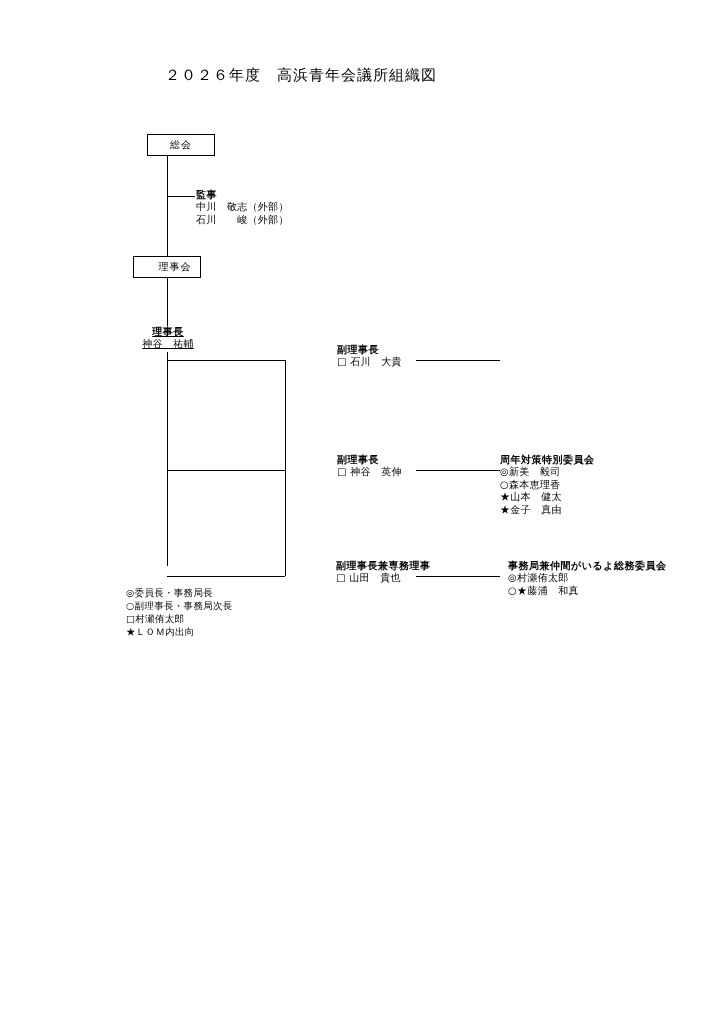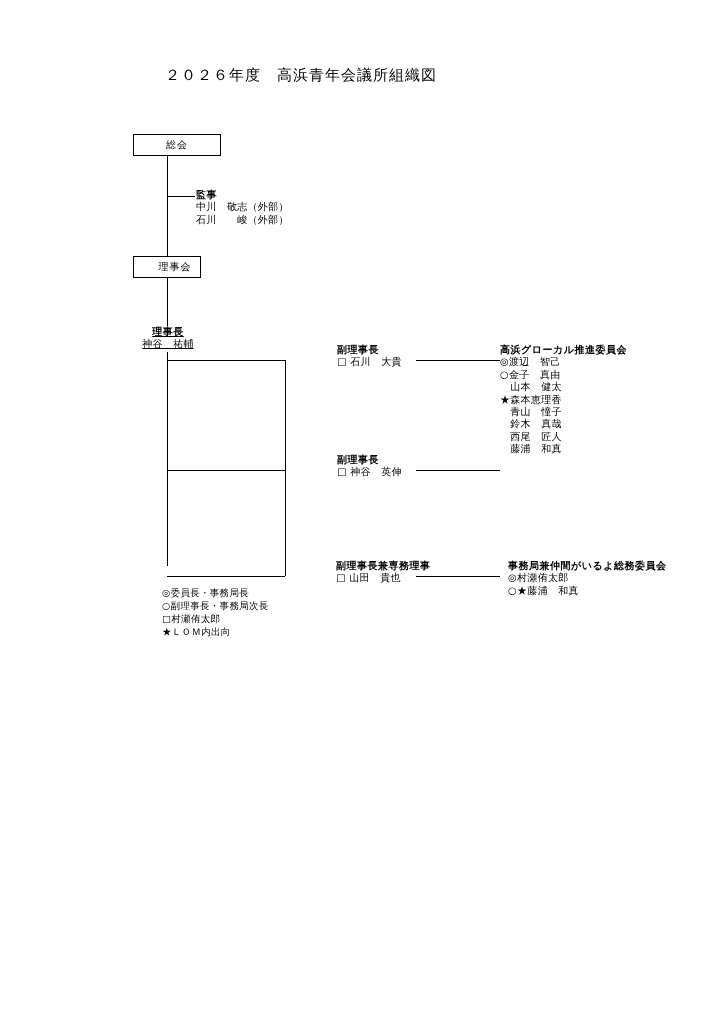--- a/index.html
+++ b/index.html
@@ -36,21 +36,21 @@
     position: absolute;
     border: 1px solid #000;
     box-sizing: border-box;
     display: flex;
     align-items: center;
     justify-content: center;
     font-size: 10px;
     letter-spacing: 1px;
     font-family: "DejaVu Serif", "Liberation Serif", serif;
   }
-  #box-soukai { left: 133px; top: 134px; width: 88px; height: 22px; }
+  #box-soukai { left: 147px; top: 134px; width: 68px; height: 22px; }
   #box-rijikai { left: 133px; top: 256px; width: 68px; height: 22px; padding-left: 16px; }
 
   
   .ln {
     position: absolute;
     background: #000;
   }
   .vline { width: 1px; }
   .hline { height: 1px; }
 
@@ -73,21 +73,20 @@
   }
   .center { text-align: center; text-decoration: underline; }
   .legend {
     position: absolute;
     left: 126px;
     top: 586px;
     font-size: 9.5px;
     line-height: 13px;
     font-family: "DejaVu Serif", "Liberation Serif", serif;
     white-space: nowrap;
-    margin-left: 36px;
   }
   .legend span { display: block; letter-spacing: 0.3px; }
 </style>
 </head>
 <body>
 
 <div class="page">
 
   <div class="title">２０２６年度　高浜青年会議所組織図</div>
 
@@ -127,35 +126,31 @@
   <div class="ln vline" style="left:285px; top:360px; height:216px;"></div>
 
   <div class="ln hline" style="left:416px; top:360px; width:84px;"></div>
   <div class="ln hline" style="left:416px; top:470px; width:84px;"></div>
   <div class="ln hline" style="left:416px; top:576px; width:84px;"></div>
 
   <div class="grp" style="left:337px; top:344px;">
     <span class="hd">副理事長</span>
     <span class="ln-item">□ 石川　大貴</span>
   </div>
-  <div class="grp" style="left:500px; top:344px;">
-    <span class="hd">高浜グローカル推進委員会</span>
-    <span class="ln-item">◎渡辺　智己</span>
-    <span class="ln-item">○金子　真由</span>
-    <span class="ln-item">　山本　健太</span>
-    <span class="ln-item">★森本恵理香</span>
-    <span class="ln-item">　青山　憧子</span>
-    <span class="ln-item">　鈴木　真哉</span>
-    <span class="ln-item">　西尾　匠人</span>
-    <span class="ln-item">　藤浦　和真</span>
-  </div>
 
   <div class="grp" style="left:337px; top:454px;">
     <span class="hd">副理事長</span>
     <span class="ln-item">□ 神谷　英伸</span>
+  </div>
+  <div class="grp" style="left:500px; top:454px;">
+    <span class="hd">周年対策特別委員会</span>
+    <span class="ln-item">◎新美　毅司</span>
+    <span class="ln-item">○森本恵理香</span>
+    <span class="ln-item">★山本　健太</span>
+    <span class="ln-item">★金子　真由</span>
   </div>
 
   <div class="grp" style="left:336px; top:560px;">
     <span class="hd">副理事長兼専務理事</span>
     <span class="ln-item">□ 山田　貴也</span>
   </div>
   <div class="grp" style="left:508px; top:560px;">
     <span class="hd">事務局兼仲間がいるよ総務委員会</span>
     <span class="ln-item">◎村瀬侑太郎</span>
     <span class="ln-item">○★藤浦　和真</span>

